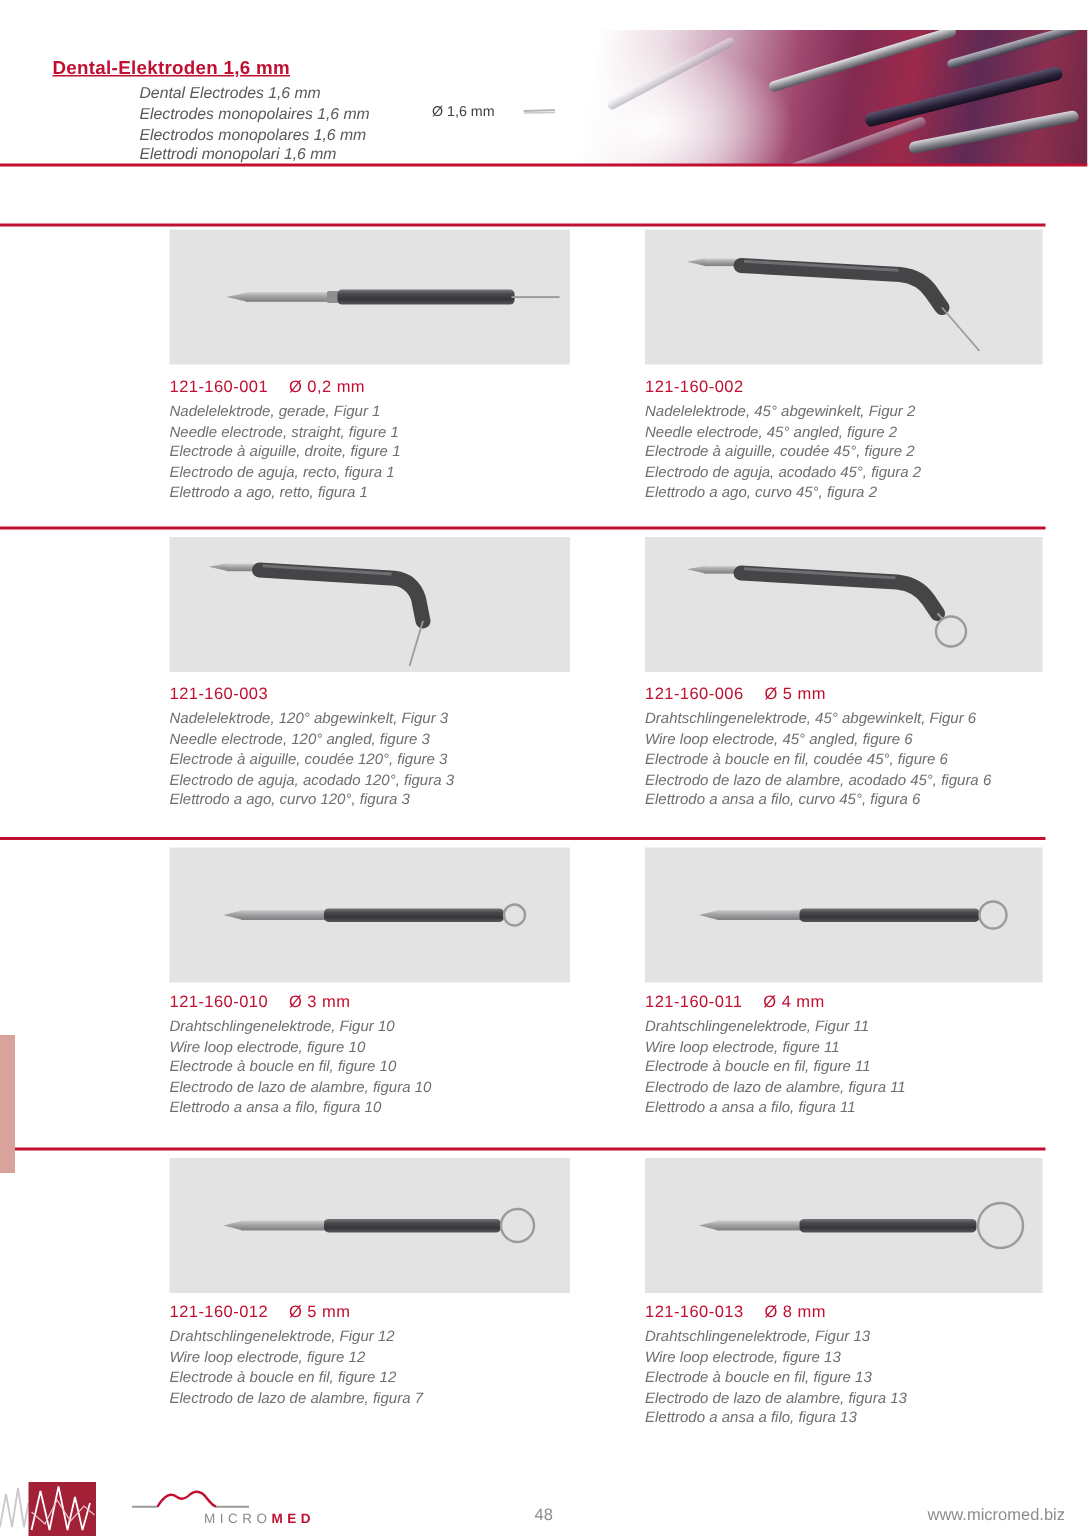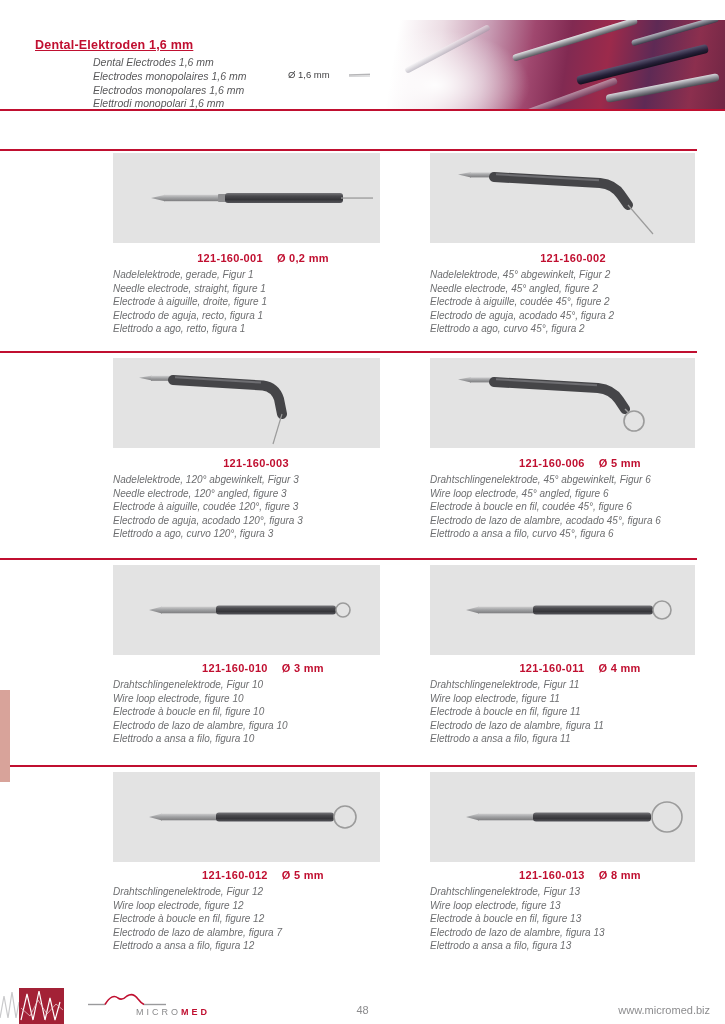--- a/index.html
+++ b/index.html
@@ -11,21 +11,21 @@
   
   .page-title{
     position:absolute;left:35px;top:38px;
     font-size:12.5px;font-weight:bold;color:#c00f30;letter-spacing:.2px;text-decoration:underline;
   }
   .subtitles{
     position:absolute;left:78px;top:56px;
     font-size:10.5px;font-style:italic;color:#58585a;line-height:13.8px;margin-left:15px;
   }
   .diag{
-    position:absolute;left:288px;top:69px;display:flex;align-items:center;gap:19px;
+    position:absolute;left:288px;top:69px;display:flex;align-items:flex-start;gap:19px;
     font-size:9.5px;color:#3f3f41;
   }
   .photo{
     position:absolute;top:20px;left:370px;right:0;height:90px;overflow:hidden;
     background:linear-gradient(99deg,#ffffff 0%,#ffffff 8%,#ecdde4 20%,#c79ab2 33%,
       #a0486f 45%,#812a52 55%,#9c2a4b 66%,#5e2a55 78%,#8c2f4e 90%,#6f2644 100%);
   }
   .photo .rod{position:absolute;border-radius:4px;}
   .rod1{top:16px;left:140px;width:130px;height:7px;transform:rotate(-17deg);
     background:linear-gradient(#e6e6e8,#8a8a90 60%,#55555c);}
@@ -48,21 +48,21 @@
   .line-d{top:558px;left:0;width:697px;}
   .line-e{top:765px;left:10px;width:687px;}
   
   .imgbox{position:absolute;height:90px;background:#e3e3e3;}
   .imgbox svg{display:block;width:100%;height:100%;}
   .ib-l{left:113px;width:267px;}
   .ib-r{left:430px;width:265px;}
   .tblock{position:absolute;width:300px;}
   .tb-l{left:113px;}
   .tb-r{left:430px;}
-  .codeline{font-size:11px;font-weight:bold;color:#c00f30;letter-spacing:.3px;margin-bottom:4px;text-align:center;}
+  .codeline{font-size:11px;font-weight:normal;color:#c00f30;letter-spacing:.3px;margin-bottom:4px;}
   .codeline .size{margin-left:14px;}
   .desc{font-size:10px;font-style:italic;color:#6d6e70;line-height:13.6px;}
   
   .side-tab{position:absolute;left:0;top:690px;width:10px;height:92px;background:#d8a39a;}
   
   .logo{position:absolute;left:0;top:988px;width:70px;height:36px;}
   .brandwave{position:absolute;left:88px;top:993px;width:78px;height:14px;}
   .brand{position:absolute;left:88px;top:1007px;font-size:9px;letter-spacing:3px;padding-left:48px;}
   .brand .micro{color:#8a8a8c;}
   .brand .med{color:#c00f30;font-weight:bold;}
@@ -270,21 +270,20 @@
 </div>
 <div class="tblock tb-l" style="top:869px">
   <div class="codeline">
     <span>121-160-012</span><span class="size">Ø 5 mm</span>
   </div>
   <div class="desc">
     <div>Drahtschlingenelektrode, Figur 12</div>
     <div>Wire loop electrode, figure 12</div>
     <div>Electrode à boucle en fil, figure 12</div>
     <div>Electrodo de lazo de alambre, figura 7</div>
-    <div>Elettrodo a ansa a filo, figura 12</div>
   </div>
 </div>
 <div class="tblock tb-r" style="top:869px">
   <div class="codeline">
     <span>121-160-013</span><span class="size">Ø 8 mm</span>
   </div>
   <div class="desc">
     <div>Drahtschlingenelektrode, Figur 13</div>
     <div>Wire loop electrode, figure 13</div>
     <div>Electrode à boucle en fil, figure 13</div>

